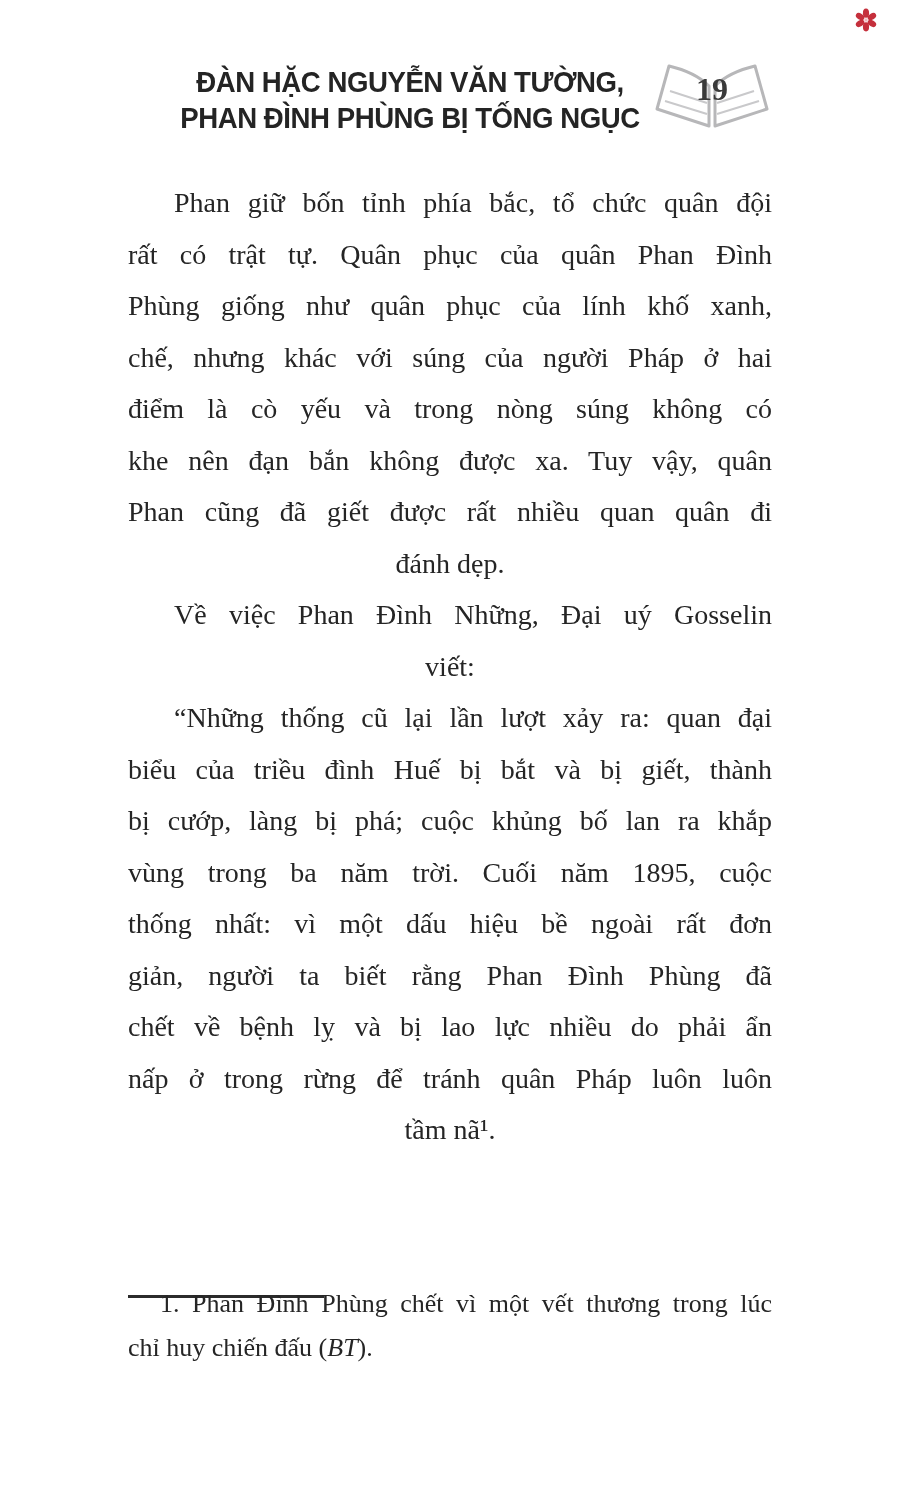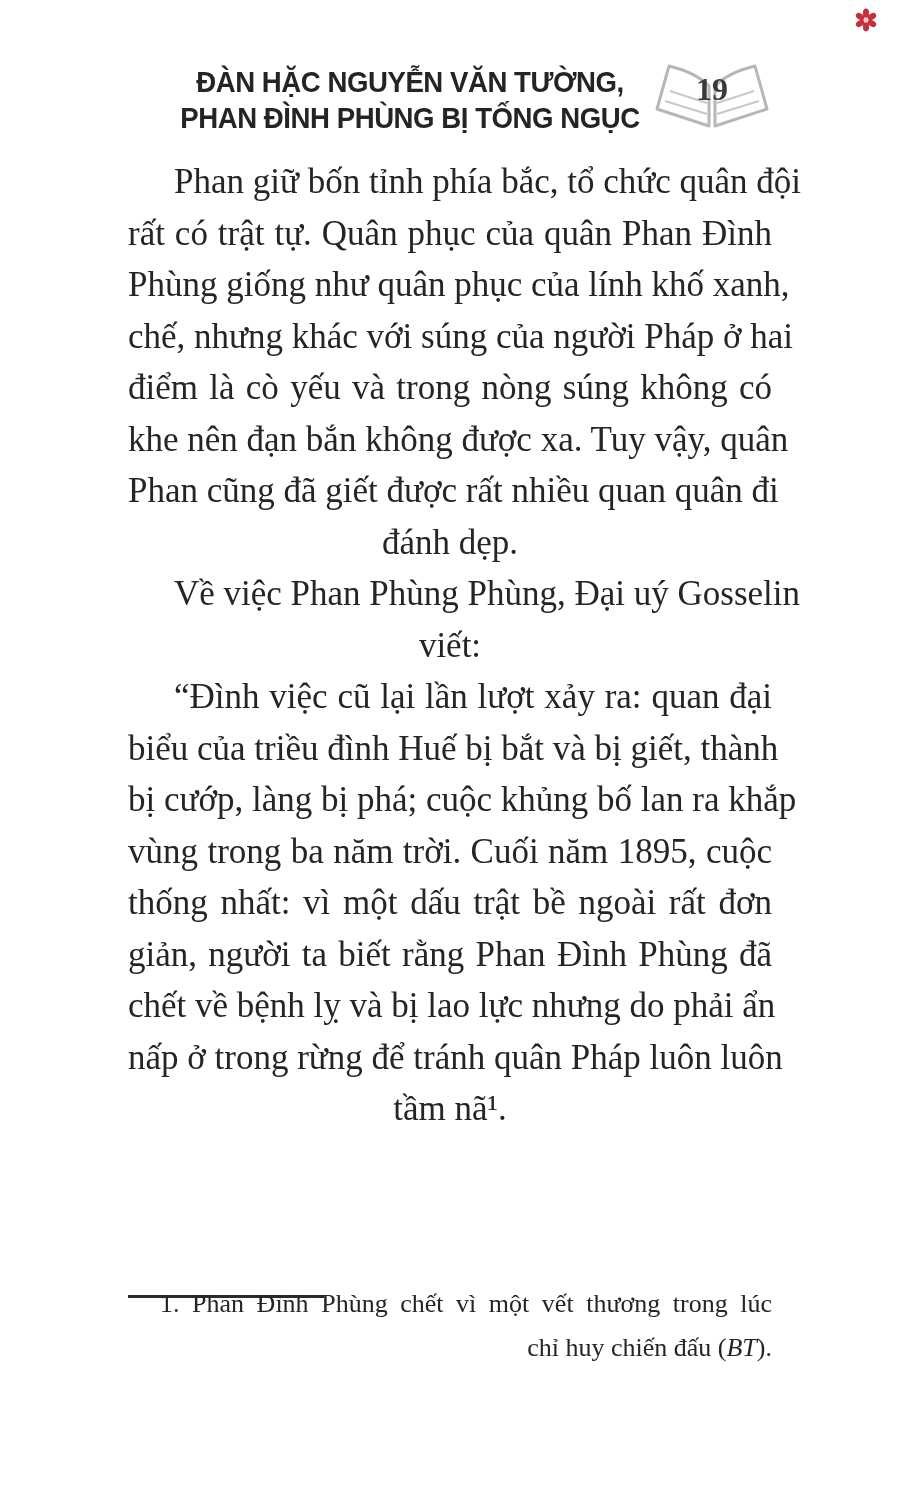--- a/index.html
+++ b/index.html
@@ -33,22 +33,22 @@
     position: absolute; left: 650px; top: 56px;
     width: 124px; height: 86px;
   }
   .book-badge svg { width: 100%; height: 100%; }
   .book-badge text {
     font-family: "Liberation Serif", serif;
     font-weight: 700; font-size: 32px; fill: #3a3a3a;
   }
   
   .body-text {
-    position: absolute; left: 128px; top: 156px; width: 644px;
-    font-size: 35px; line-height: 51.5px;
+    position: absolute; left: 128px; top: 177px; width: 644px;
+    font-size: 28px; line-height: 51.5px;
   }
   .tline {
     white-space: nowrap;
     text-align: center;
   }
   .tline.just { text-align: justify; text-align-last: justify; }
   .para .tline:first-child { text-indent: 46px; }
   
   .footnote-rule {
     position: absolute; left: 128px; top: 1295px;
@@ -56,21 +56,21 @@
   }
   .footnote {
     position: absolute; left: 128px; top: 1282px; width: 644px;
     font-size: 26px; line-height: 44px;
   }
   .footnote .fline1 {
     text-indent: 32px;
     white-space: nowrap;
     text-align: justify; text-align-last: justify;
   }
-  .footnote .fline2 { text-align: right; }
+  .footnote .fline2 { text-align: left; }
   .footnote .it { font-style: italic; }
 </style>
 </head>
 <body>
 
 <div class="page">
 
   <div class="corner-flower">
     <svg viewBox="0 0 24 24" aria-hidden="true">
       <g fill="#c5303c">
@@ -111,31 +111,31 @@
         <div class="tline just">Phan giữ bốn tỉnh phía bắc, tổ chức quân đội</div>
         <div class="tline just">rất có trật tự. Quân phục của quân Phan Đình</div>
         <div class="tline just">Phùng giống như quân phục của lính khố xanh,</div>
         <div class="tline just">chế, nhưng khác với súng của người Pháp ở hai</div>
         <div class="tline just">điểm là cò yếu và trong nòng súng không có</div>
         <div class="tline just">khe nên đạn bắn không được xa. Tuy vậy, quân</div>
         <div class="tline just">Phan cũng đã giết được rất nhiều quan quân đi</div>
         <div class="tline">đánh dẹp.</div>
       </div>
     <div class="para">
-        <div class="tline just">Về việc Phan Phùng Phùng, Đại uý Gosselin</div>
+        <div class="tline just">Về việc Phan Đình Những, Đại uý Gosselin</div>
         <div class="tline">viết:</div>
       </div>
     <div class="para">
-        <div class="tline just">“Đình việc cũ lại lần lượt xảy ra: quan đại</div>
+        <div class="tline just">“Những thống cũ lại lần lượt xảy ra: quan đại</div>
         <div class="tline just">biểu của triều đình Huế bị bắt và bị giết, thành</div>
         <div class="tline just">bị cướp, làng bị phá; cuộc khủng bố lan ra khắp</div>
         <div class="tline just">vùng trong ba năm trời. Cuối năm 1895, cuộc</div>
-        <div class="tline just">thống nhất: vì một dấu trật bề ngoài rất đơn</div>
+        <div class="tline just">thống nhất: vì một dấu hiệu bề ngoài rất đơn</div>
         <div class="tline just">giản, người ta biết rằng Phan Đình Phùng đã</div>
-        <div class="tline just">chết về bệnh lỵ và bị lao lực nhưng do phải ẩn</div>
+        <div class="tline just">chết về bệnh lỵ và bị lao lực nhiều do phải ẩn</div>
         <div class="tline just">nấp ở trong rừng để tránh quân Pháp luôn luôn</div>
         <div class="tline">tầm nã¹.</div>
       </div>
   </div>
 
   <div class="footnote-rule"></div>
   <div class="footnote">
     <div class="fline1">1. Phan Đình Phùng chết vì một vết thương trong lúc</div>
     <div class="fline2"><span>chỉ huy chiến đấu (</span><span class="it">BT</span><span>).</span></div>
   </div>

